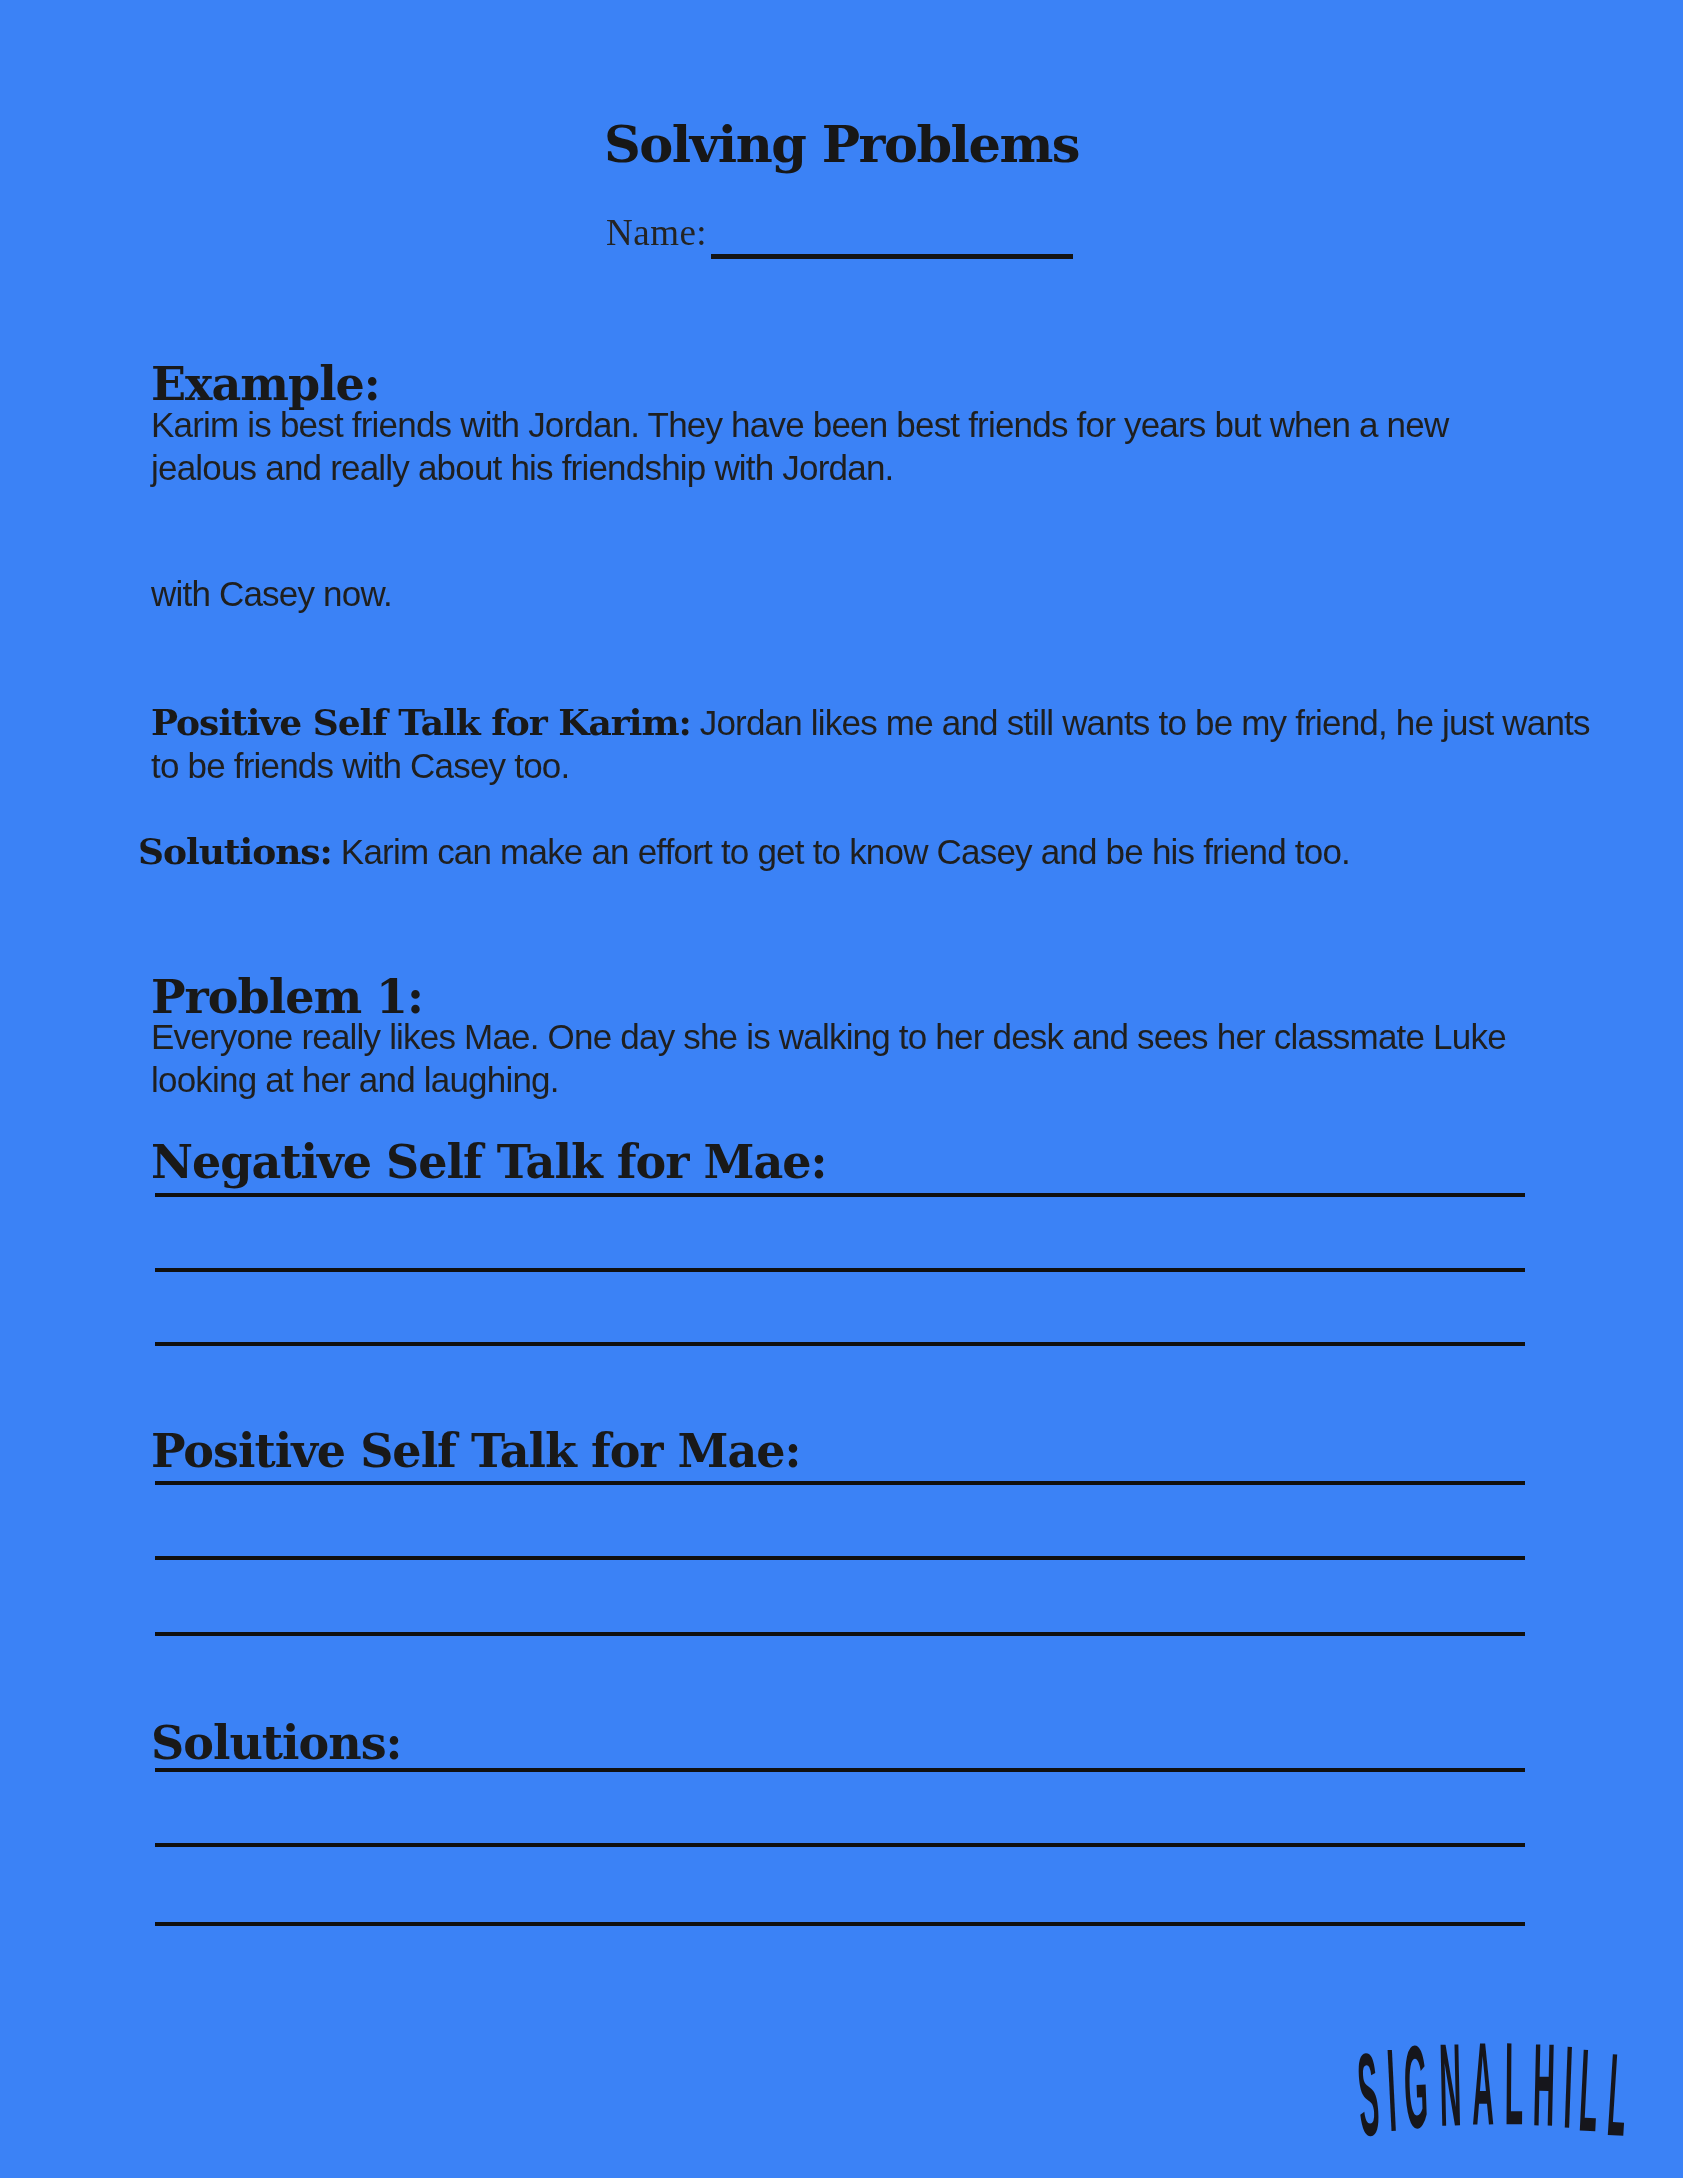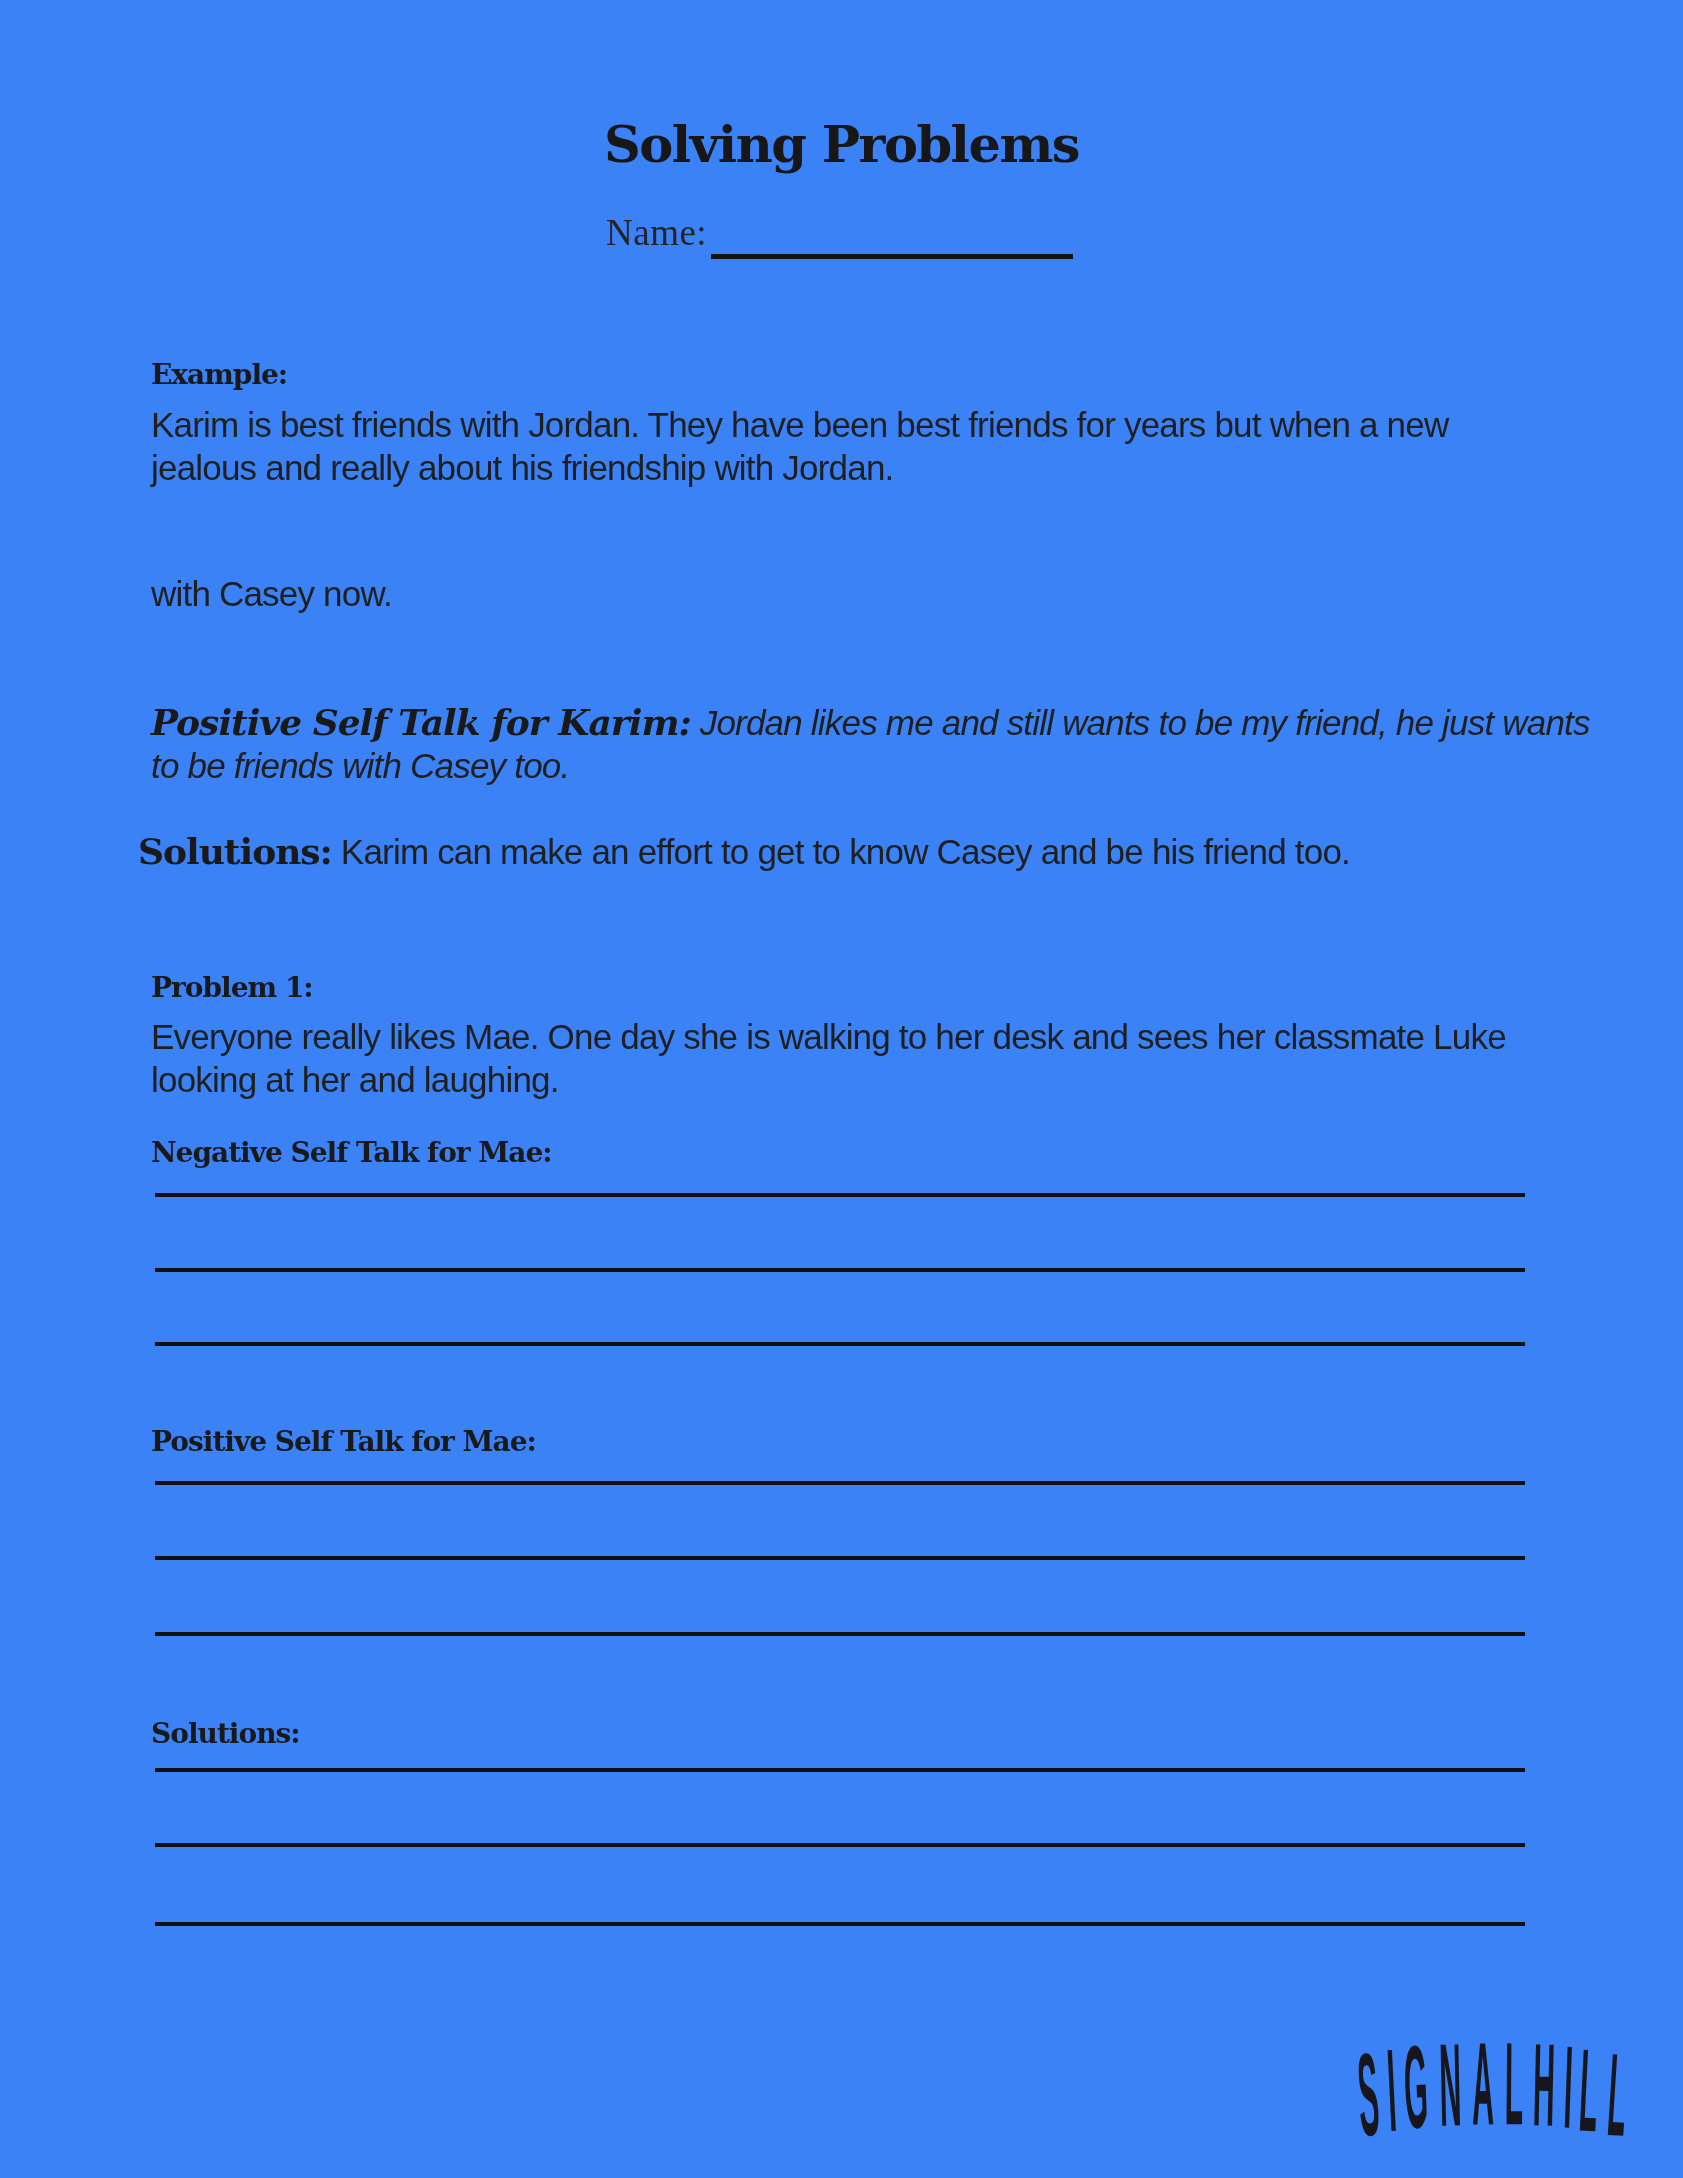--- a/index.html
+++ b/index.html
@@ -37,21 +37,21 @@
   }
   .name-line {
     left: 711px; top: 254px;
     width: 362px; height: 0;
     border-top: 5px solid #141414;
   }
 
   .serif-heading {
     font-family: "DejaVu Serif", serif;
     font-weight: 700;
-    font-size: 28px;
+    font-size: 46px;
     letter-spacing: -1px;
     color: #191919;
     line-height: 1;
     white-space: nowrap;
   }
   .serif-inline {
     font-family: "DejaVu Serif", serif;
     font-weight: 700;
     font-size: 36px;
     letter-spacing: -1px;
@@ -103,21 +103,21 @@
   <div class="abs serif-heading" style="left:151px; top:361px;">Example:</div>
   <div class="abs body-text" style="left:151px; top:403px;">
     <div class="body-line">Karim is best friends with Jordan. They have been best friends for years but when a new</div>
     <div class="body-line">jealous and really about his friendship with Jordan.</div>
   </div>
 
   <div class="abs body-text" style="left:151px; top:572px;">
     <div class="body-line">with Casey now.</div>
   </div>
 
-  <div class="abs body-text" style="left:151px; top:701px;font-style:italic;">
+  <div class="abs body-text" style="left:151px; top:701px;">
     <div class="body-line"><span class="serif-inline">Positive Self Talk for Karim:</span> <span>Jordan likes me and still wants to be my friend, he just wants</span></div>
     <div class="body-line">to be friends with Casey too.</div>
   </div>
 
   <div class="abs body-text" style="left:138px; top:830px;">
     <div class="body-line"><span class="serif-inline">Solutions:</span> <span>Karim can make an effort to get to know Casey and be his friend too.</span></div>
   </div>
 
   <div class="abs serif-heading" style="left:151px; top:974px;">Problem 1:</div>
   <div class="abs body-text" style="left:151px; top:1015px;">

